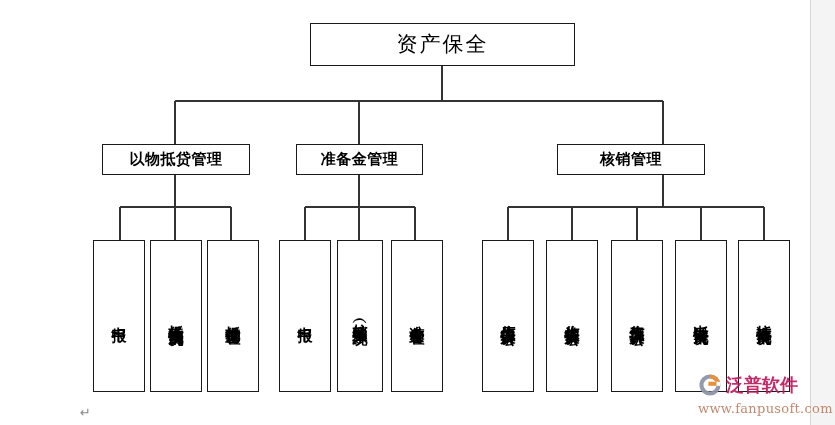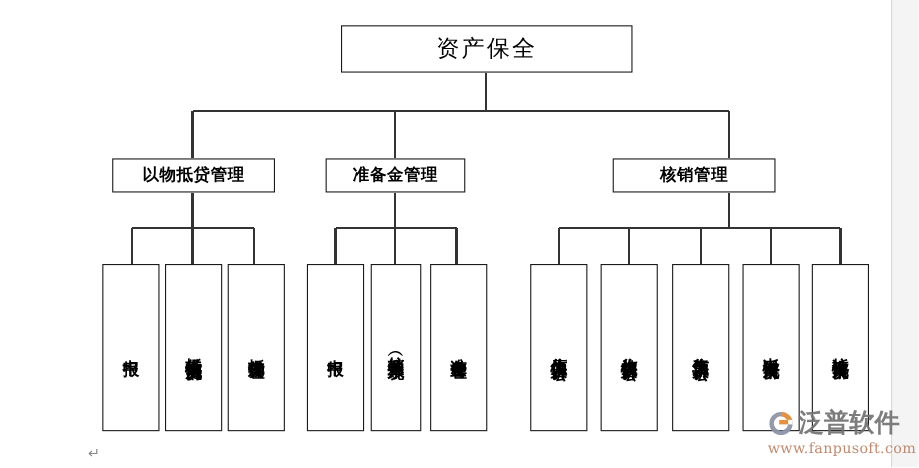--- a/index.html
+++ b/index.html
@@ -96,23 +96,23 @@
     align-items: center;
     height: 30px;
   }
   .wm-logo {
     width: 26px;
     height: 26px;
     flex: 0 0 26px;
     margin-right: 3px;
   }
   .wm-cn {
-    font-size: 23px;
+    font-size: 18px;
     font-weight: bold;
-    color: #737373;
+    color: #be185d;
     letter-spacing: 0px;
     line-height: 26px;
     white-space: nowrap;
     opacity: 0.92;
   }
   .wm-url {
     font-family: "DejaVu Serif", "Liberation Serif", serif;
     font-size: 13px;
     color: #c08a6e;
     letter-spacing: 0.3px;

